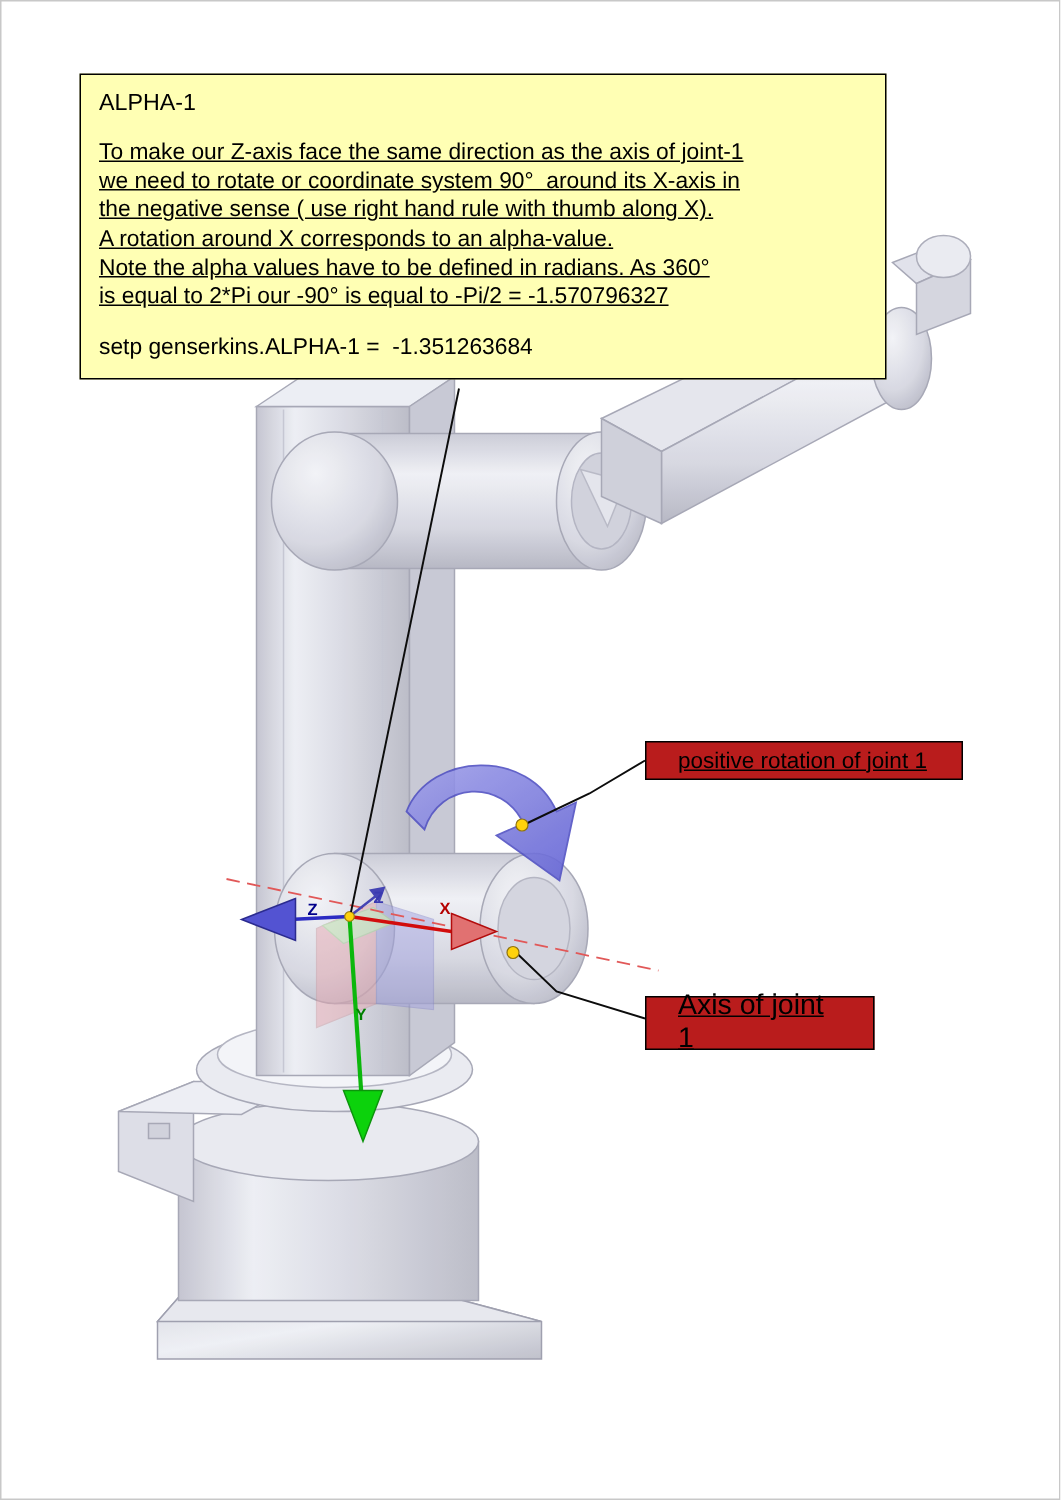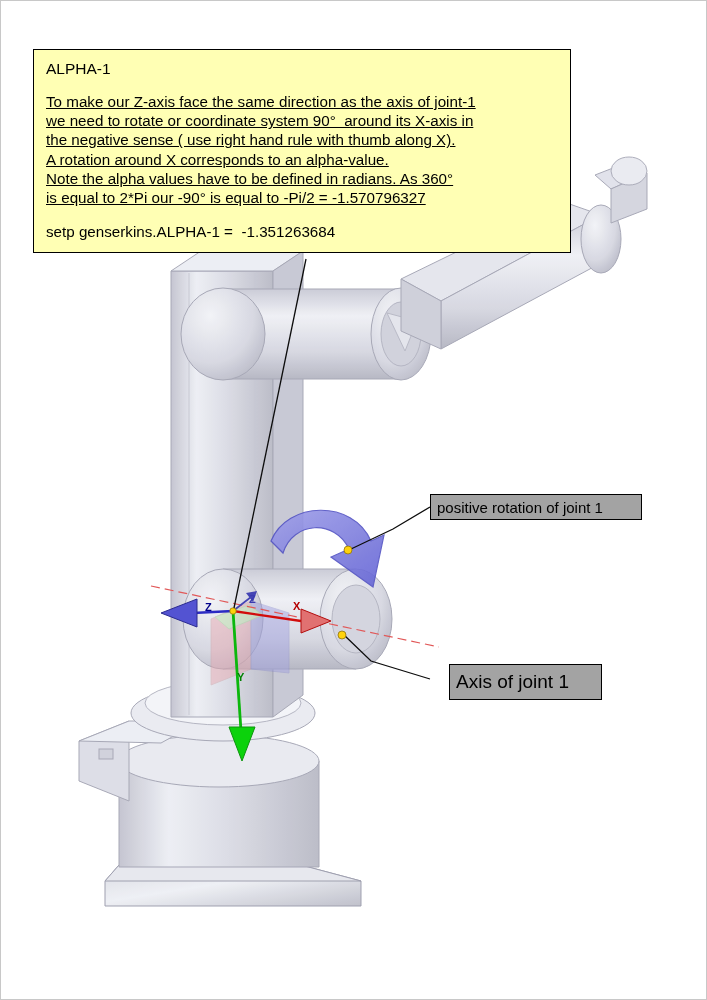--- a/index.html
+++ b/index.html
@@ -22,20 +22,21 @@
     position: absolute;
     left: 0; top: 0;
     width: 707px; height: 1000px;
   }
   
   .callout {
     position: absolute;
     background: #ffffb4;
     border: 1px solid #000000;
     box-sizing: border-box;
+    margin-left: 20px;
   }
   #alpha-note {
     left: 32px;
     top: 48px;
     width: 538px;
     padding: 10px 12px 12px 12px;
   }
   #alpha-note .title {
     font-size: 15.5px;
     color: #000000;
@@ -50,42 +51,42 @@
     text-decoration: underline;
   }
   #alpha-note .setp {
     font-size: 15.2px;
     color: #000000;
     margin-top: 16px;
     white-space: pre;
   }
   .label-box {
     position: absolute;
-    background: #a3a3a3;
+    background: #b91c1c;
     border: 1px solid #000000;
     box-sizing: border-box;
     color: #000;
     display: flex;
     align-items: center;
-    padding: 0 6px;
+    padding: 0 21px;
+    text-decoration: underline;
   }
   #label-positive-rotation {
     left: 429px;
     top: 493px;
     width: 212px;
     height: 26px;
     font-size: 15px;
   }
   #label-axis-joint1 {
     left: 429px;
     top: 663px;
     width: 153px;
     height: 36px;
     font-size: 19px;
-    margin-left: 19px;
   }
   
   .axis-letter {
     position: absolute;
     font-size: 11px;
     font-weight: bold;
     font-family: "Liberation Sans", sans-serif;
   }
   #axis-x-letter { left: 292px; top: 599px; color: #b50000; }
   #axis-y-letter { left: 236px; top: 670px; color: #008000; }

